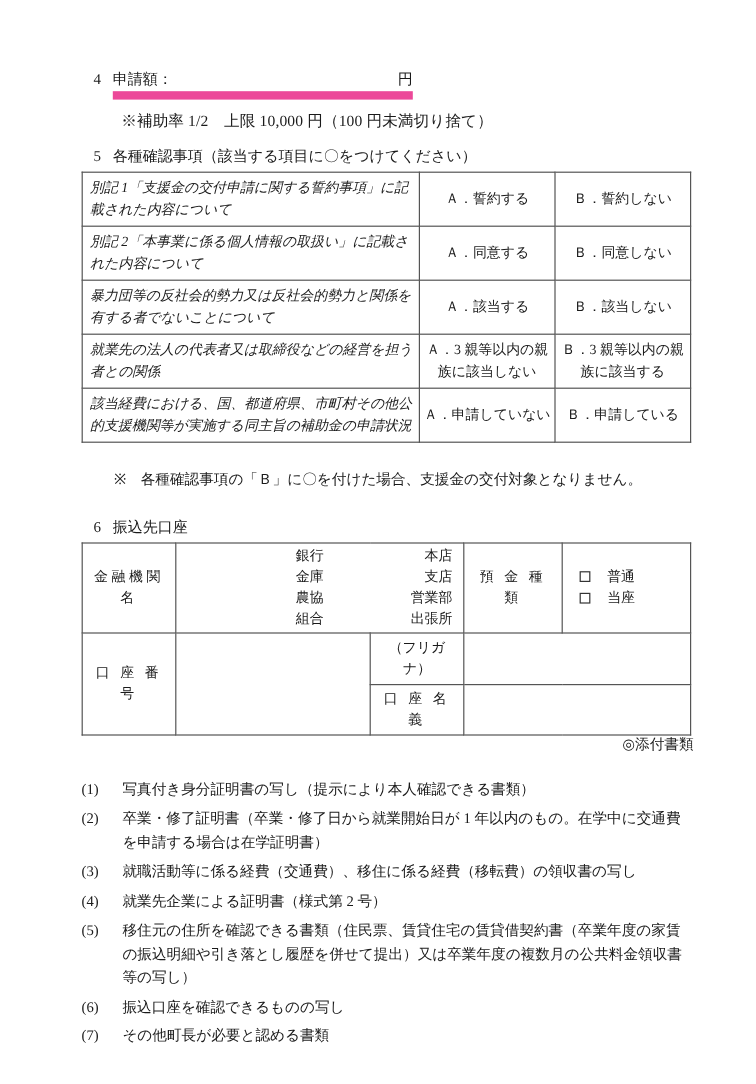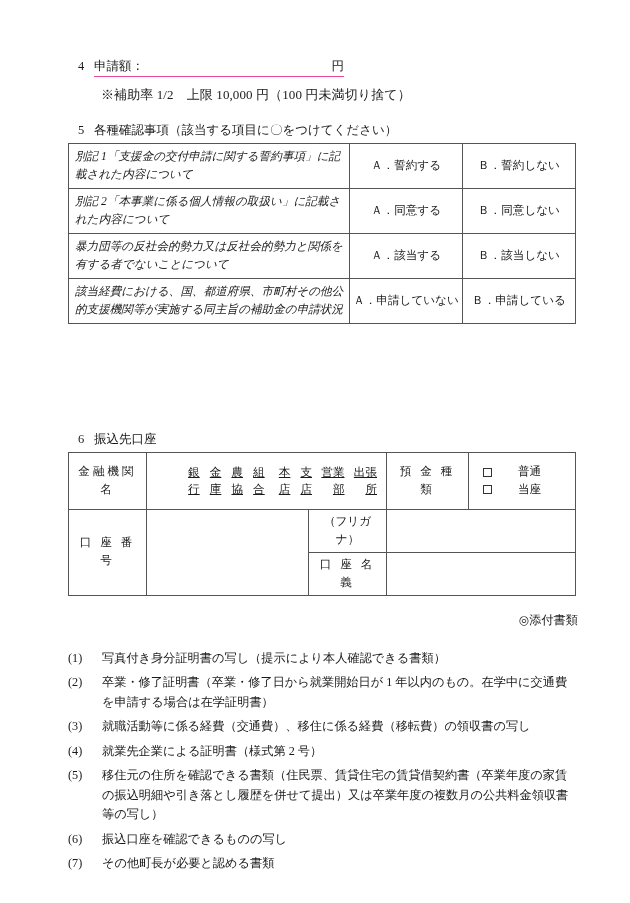--- a/index.html
+++ b/index.html
@@ -46,21 +46,21 @@
     left: 68px;
     top: 58px;
     width: 500px;
   }
   .s4-line1 {
     font-size: 12.5px;
     display: flex;
     align-items: baseline;
   }
   .s4-amount-underline {
-    border-bottom: 1px solid #ec4899;
+    border-bottom: 7px solid #ec4899;
     display: inline-flex;
     justify-content: space-between;
     align-items: baseline;
     width: 250px;
     padding-bottom: 1px;
   }
   .s4-line2 {
     font-size: 13px;
     margin-top: 9px;
     padding-left: 33px;
@@ -139,31 +139,30 @@
   }
   .kinds-left {
     display: flex;
     flex-direction: column;
     justify-content: center;
     line-height: 1.5;
     padding-left: 26px;
   }
   .kinds-right {
     display: flex;
-    flex-direction: row;
+    flex-direction: column;
     justify-content: center;
     line-height: 1.5;
     text-align: right;
     padding-right: 4px;
-    text-decoration: underline;
   }
   .chk-row {
     display: flex;
     align-items: center;
-    gap: 26px;
+    gap: 14px;
     line-height: 1.55;
   }
   .chkbox {
     display: inline-block;
     width: 9px;
     height: 9px;
     border: 1px solid #333;
     box-sizing: border-box;
   }
 
@@ -231,27 +230,35 @@
         <td class="q">別記 2「本事業に係る個人情報の取扱い」に記載された内容について</td>
         <td class="opt">Ａ．同意する</td>
         <td class="opt">Ｂ．同意しない</td>
       </tr>
       <tr>
         <td class="q">暴力団等の反社会的勢力又は反社会的勢力と関係を有する者でないことについて</td>
         <td class="opt">Ａ．該当する</td>
         <td class="opt">Ｂ．該当しない</td>
       </tr>
       <tr>
+        <td class="q">就業先の法人の代表者又は取締役などの経営を担う者との関係</td>
+        <td class="opt">Ａ．3 親等以内の親族に該当しない</td>
+        <td class="opt">Ｂ．3 親等以内の親族に該当する</td>
+      </tr>
+      <tr>
         <td class="q">該当経費における、国、都道府県、市町村その他公的支援機関等が実施する同主旨の補助金の申請状況</td>
         <td class="opt">Ａ．申請していない</td>
         <td class="opt">Ｂ．申請している</td>
       </tr>
     </tbody>
   </table>
 
+  <div class="note-line">
+    <span class="note-mark">※</span><span>各種確認事項の「Ｂ」に〇を付けた場合、支援金の交付対象となりません。</span>
+  </div>
 
   <div class="s6-head sec-head">
     <span class="sec-num">6</span>
     <span class="sec-title">振込先口座</span>
   </div>
 
   <table class="form-table bank-table">
     <colgroup>
       <col style="width:78px">
       <col style="width:162px">

